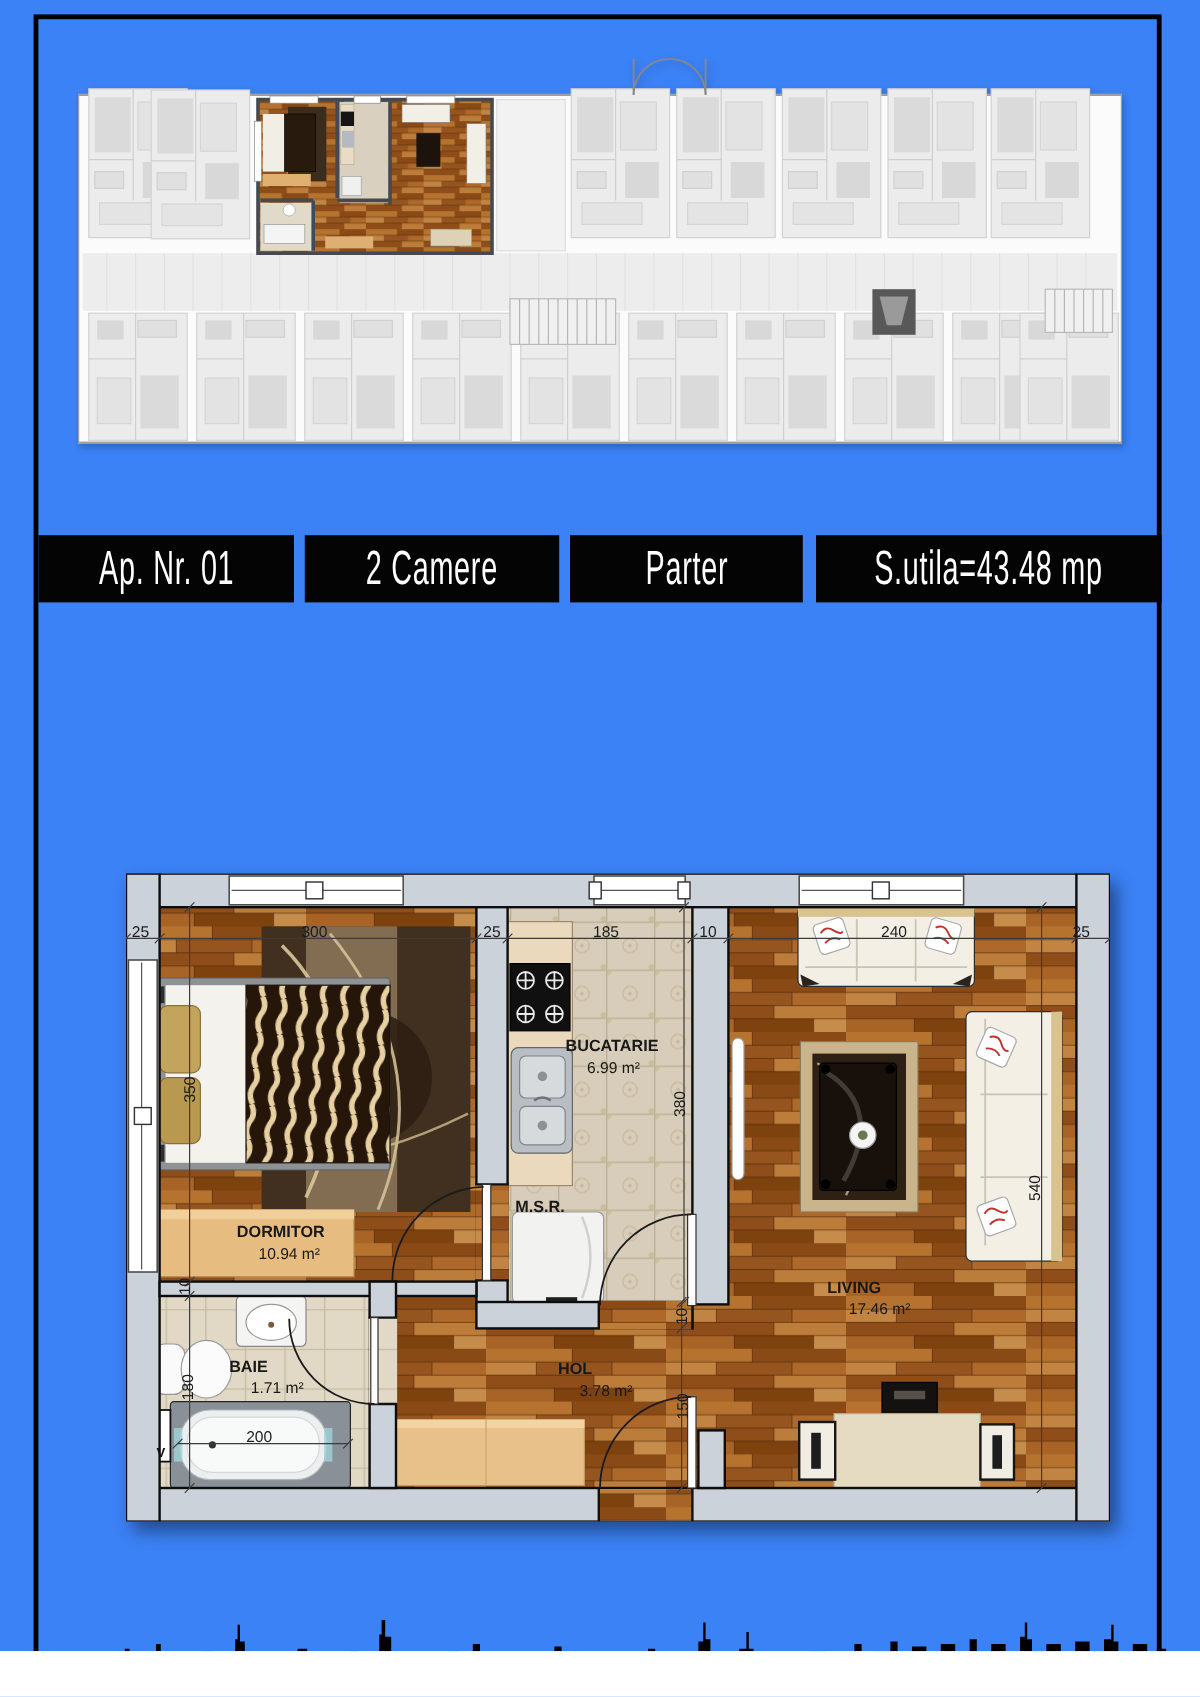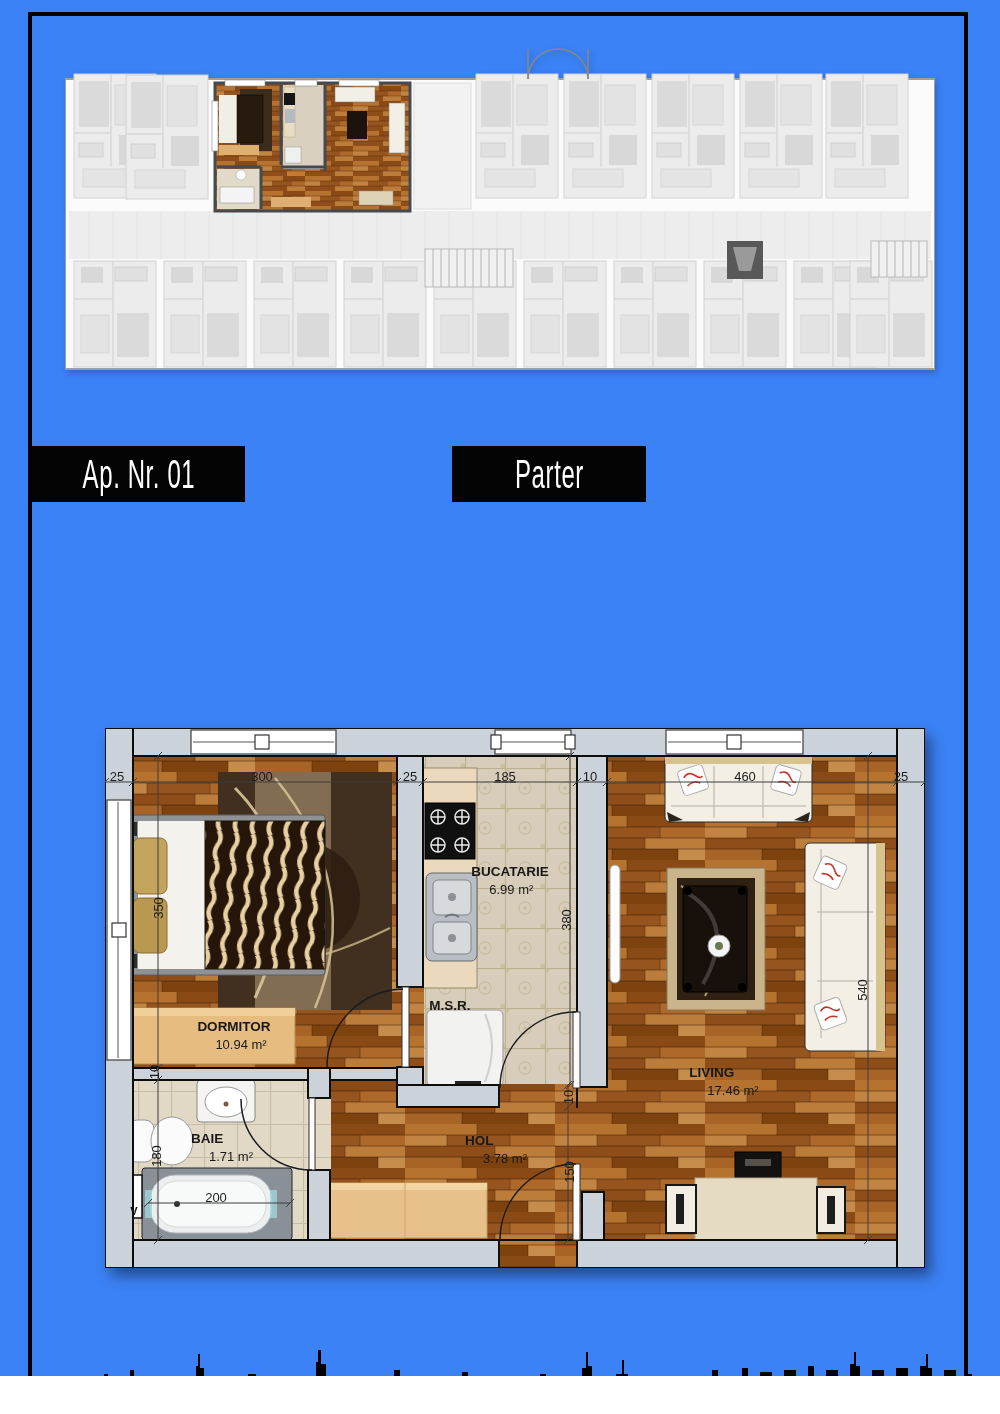--- a/index.html
+++ b/index.html
@@ -140,22 +140,28 @@
         <rect x="230" y="9" width="22" height="6"></rect>
         <rect x="274" y="9" width="40" height="6"></rect>
         <rect x="147" y="30" width="6" height="50"></rect>
       </g>
     </g>
   </svg>
 
   <div class="bbox" style="left:32px;width:213px">
     <span class="btxt">Ap. Nr. 01</span>
   </div>
-  <div class="bbox" style="left:452px;width:194px">
+  <div class="bbox" style="left:254px;width:212px">
+    <span class="btxt">2 Camere</span>
+  </div>
+  <div class="bbox" style="left:475px;width:194px">
     <span class="btxt">Parter</span>
+  </div>
+  <div class="bbox" style="left:680px;width:288px">
+    <span class="btxt">S.utila=43.48 mp</span>
   </div>
 
   <svg class="plan" width="820" height="540" viewBox="0 0 820 540">
     <defs>
       <pattern id="wd" patternUnits="userSpaceOnUse" width="150" height="44">
         <rect width="150" height="44" fill="#9d5b20"></rect>
         <rect width="72" height="11" fill="#b5732f"></rect>
           <rect x="72" width="78" height="11" fill="#8a4a16"></rect>
         <rect y="11" width="42" height="11" fill="#c28442"></rect>
           <rect x="42" y="11" width="63" height="11" fill="#96551e"></rect>
@@ -409,21 +415,21 @@
     <div>M.S.R.</div>
   </div>
   <div class="vlab" style="left:134px;top:1211px">V</div>
 
   <div id="dim-layer">
       <span class="dim" style="left: 117px; top: 776px; transform: translate(-50%, -50%) rotate(0deg);">25</span>
       <span class="dim" style="left: 262px; top: 776px; transform: translate(-50%, -50%) rotate(0deg);">300</span>
       <span class="dim" style="left: 410px; top: 776px; transform: translate(-50%, -50%) rotate(0deg);">25</span>
       <span class="dim" style="left: 505px; top: 776px; transform: translate(-50%, -50%) rotate(0deg); text-decoration: underline;">185</span>
       <span class="dim" style="left: 590px; top: 776px; transform: translate(-50%, -50%) rotate(0deg);">10</span>
-      <span class="dim" style="left: 745px; top: 776px; transform: translate(-50%, -50%) rotate(0deg);">460</span>
+      <span class="dim" style="left: 745px; top: 776px; transform: translate(-50%, -50%) rotate(0deg);">240</span>
       <span class="dim" style="left: 901px; top: 776px; transform: translate(-50%, -50%) rotate(0deg);">25</span>
       <span class="dim" style="left: 158px; top: 908px; transform: translate(-50%, -50%) rotate(-90deg);">350</span>
       <span class="dim" style="left: 154px; top: 1072px; transform: translate(-50%, -50%) rotate(-90deg);">10</span>
       <span class="dim" style="left: 156px; top: 1156px; transform: translate(-50%, -50%) rotate(-90deg);">180</span>
       <span class="dim" style="left: 566px; top: 920px; transform: translate(-50%, -50%) rotate(-90deg);">380</span>
       <span class="dim" style="left: 862px; top: 990px; transform: translate(-50%, -50%) rotate(-90deg);">540</span>
       <span class="dim" style="left: 568px; top: 1097px; transform: translate(-50%, -50%) rotate(-90deg);">10</span>
       <span class="dim" style="left: 569px; top: 1172px; transform: translate(-50%, -50%) rotate(-90deg);">150</span>
       <span class="dim" style="left: 216px; top: 1197px; transform: translate(-50%, -50%) rotate(0deg);">200</span>
     </div>

